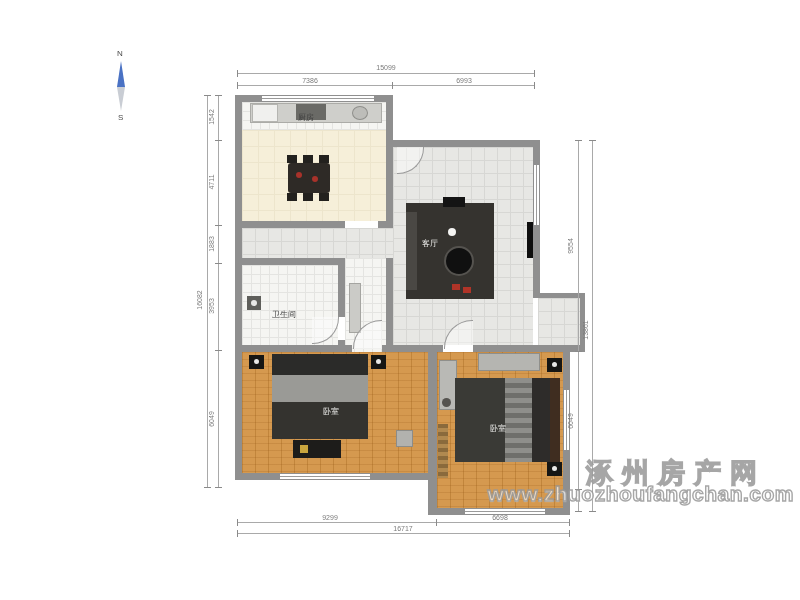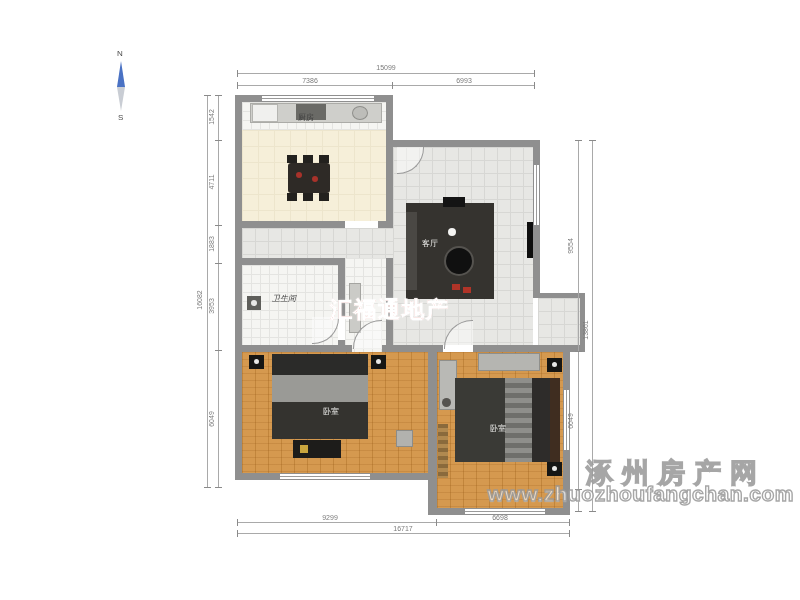--- a/index.html
+++ b/index.html
@@ -143,21 +143,21 @@
   <div class="furn" style="left:438px;top:424px;width:10px;height:54px;background:repeating-linear-gradient(#8a6a3c 0 4px,#b08950 4px 8px);"></div>
   <div class="nstand" style="left:547px;top:358px;width:15px;height:14px;"></div>
   <div class="nstand" style="left:547px;top:462px;width:15px;height:14px;"></div>
   <div class="furn" style="left:455px;top:378px;width:50px;height:84px;background:#3a3a36;"></div>
   <div class="furn" style="left:505px;top:378px;width:27px;height:84px;background:repeating-linear-gradient(#8f8f8b 0 5px,#6f6f6b 5px 10px);"></div>
   <div class="furn" style="left:532px;top:378px;width:18px;height:84px;background:#2e2c2a;"></div>
   <div class="furn" style="left:550px;top:378px;width:10px;height:84px;background:#3f2d20;"></div>
 
   <div class="rlabel rl-dark" style="left:306px;top:117px;">厨房</div>
   <div class="rlabel rl-light" style="left:430px;top:243px;">客厅</div>
-  <div class="rlabel rl-dark" style="left:284px;top:298px;font-style:italic;">卫生间</div>
+  <div class="rlabel rl-dark" style="left:284px;top:314px;">卫生间</div>
   <div class="rlabel rl-light" style="left:331px;top:411px;">卧室</div>
   <div class="rlabel rl-light" style="left:498px;top:428px;">卧室</div>
 
   <div class="dline" style="left:237px;top:73px;width:298px;height:1px;"></div>
   <div class="dline" style="left:237px;top:85px;width:298px;height:1px;"></div>
   <div class="tick" style="left:237px;top:70px;width:1px;height:7px;"></div>
   <div class="tick" style="left:534px;top:70px;width:1px;height:7px;"></div>
   <div class="tick" style="left:237px;top:82px;width:1px;height:7px;"></div>
   <div class="tick" style="left:392px;top:82px;width:1px;height:7px;"></div>
   <div class="tick" style="left:534px;top:82px;width:1px;height:7px;"></div>
@@ -198,17 +198,16 @@
   <div class="dline" style="left:237px;top:533px;width:333px;height:1px;"></div>
   <div class="tick" style="left:237px;top:519px;width:1px;height:7px;"></div>
   <div class="tick" style="left:436px;top:519px;width:1px;height:7px;"></div>
   <div class="tick" style="left:569px;top:519px;width:1px;height:7px;"></div>
   <div class="tick" style="left:237px;top:530px;width:1px;height:7px;"></div>
   <div class="tick" style="left:569px;top:530px;width:1px;height:7px;"></div>
   <div class="dim" style="left:300px;top:514px;">9299</div>
   <div class="dim" style="left:470px;top:514px;">6698</div>
   <div class="dim" style="left:373px;top:525px;">16717</div>
 
-  <div class="wm-center" style="left:330px;top:295px;">汇福通地产</div>
   <div class="wm-site wm-line2" style="right:6px;top:482px;">www.zhuozhoufangchan.com</div>
   <div class="wm-site wm-line1" style="right:34px;top:455px;">涿州房产网</div>
 
 </div>
 
 </body></html>

